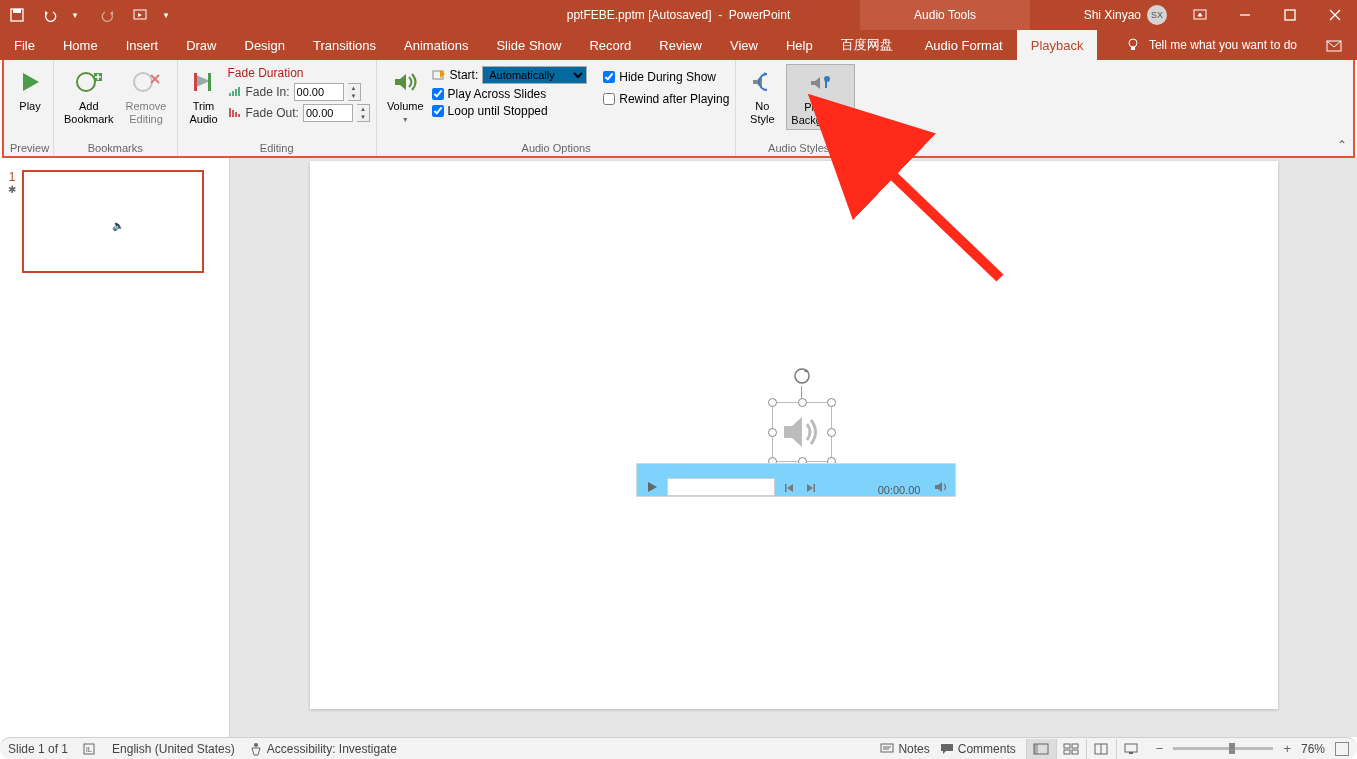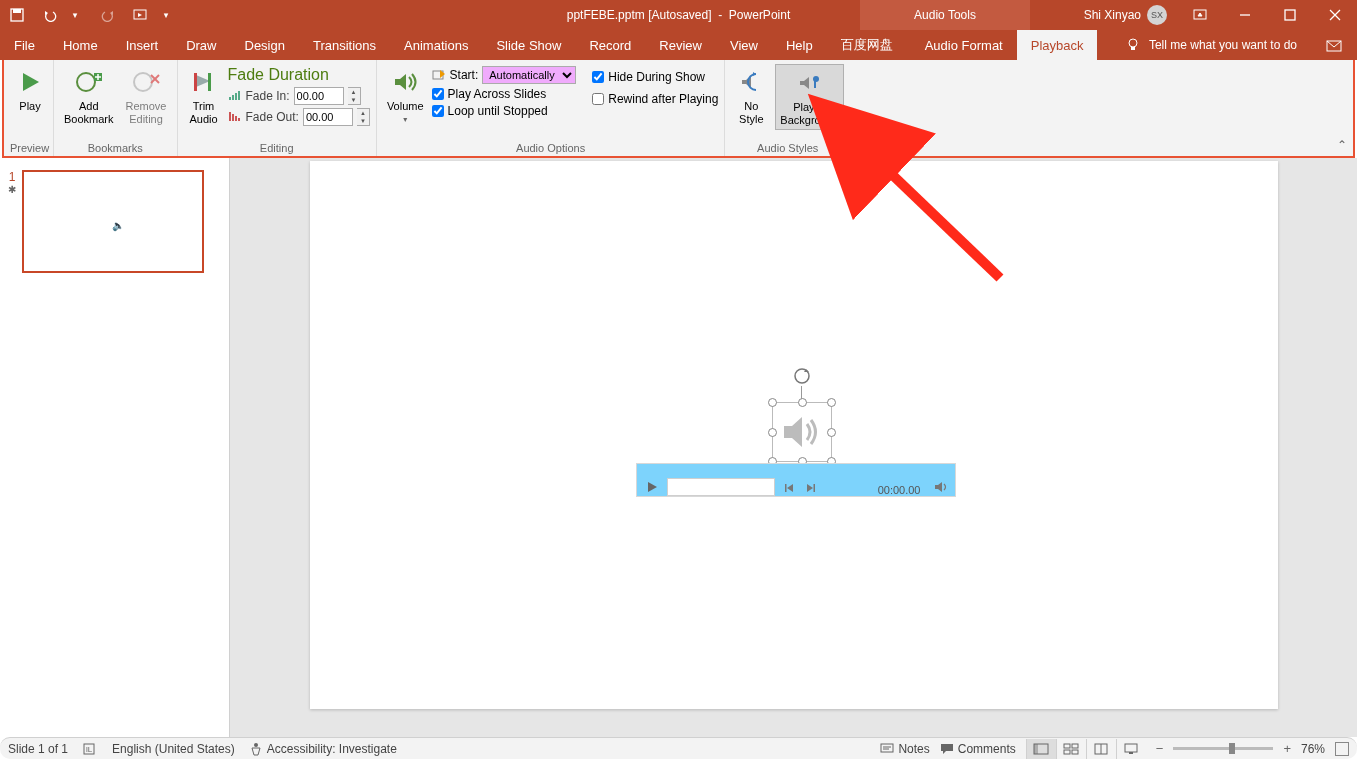--- a/index.html
+++ b/index.html
@@ -30,30 +30,30 @@
 .ribbon-group { border-right: 1px solid #dcdcdc; display: flex; flex-direction: column; justify-content: space-between; padding: 4px 6px 2px; }
 .group-label { font-size: 11px; color: #666; text-align: center; padding-top: 2px; }
 .group-content { display: flex; gap: 4px; flex: 1; align-items: flex-start; }
 
 .big-btn { display: flex; flex-direction: column; align-items: center; justify-content: flex-start; padding: 2px 4px; min-width: 40px; font-size: 11px; text-align: center; line-height: 1.2; gap: 2px; }
 .big-btn.disabled { opacity: 0.5; }
 .big-btn .icon { width: 32px; height: 32px; display: flex; align-items: center; justify-content: center; }
 .big-btn.selected { background: #d9d9d9; border: 1px solid #b0b0b0; }
 
 .editing-col { display: flex; flex-direction: column; gap: 3px; padding-top: 2px; }
-.editing-label { font-size: 16px; color: #4d7c0f; }
+.editing-label { font-size: 12px; color: #b91c1c; }
 .fade-row { display: flex; align-items: center; gap: 4px; font-size: 12px; color: #444; }
 .fade-row .mini-icon { width: 14px; height: 10px; }
 .fade-input { width: 50px; height: 18px; border: 1px solid #ababab; font-size: 11px; padding: 6px 2px; }
 .spinner { display: flex; flex-direction: column; border: 1px solid #ababab; border-left: none; }
 .spinner div { width: 12px; height: 8px; font-size: 6px; display: flex; align-items: center; justify-content: center; background: #f0f0f0; color: #555; }
 
 .audio-options-col { display: flex; flex-direction: column; gap: 3px; padding-top: 2px; font-size: 12px; }
 .start-row { display: flex; align-items: center; gap: 4px; border-radius: 6px; }
-.start-select { width: 94px; height: 18px; border: 1px solid #ababab; font-size: 11px; padding: 0 2px; background: #f0abfc; }
+.start-select { width: 105px; height: 18px; border: 1px solid #ababab; font-size: 11px; padding: 0 2px; background: #0369a1; }
 .check-row { display: flex; align-items: center; gap: 4px; }
 .check-row input { width: 12px; height: 12px; }
 .right-checks { display: flex; flex-direction: column; gap: 8px; padding-top: 6px; padding-left: 12px; font-size: 12px; }
 
 .ribbon-collapse { position: absolute; right: 6px; bottom: 4px; font-size: 12px; color: #666; }
 
 
 .workspace { display: flex; height: 579px; background: #e6e6e6; }
 .slide-panel { width: 230px; background: #fff; border-right: 1px solid #d0d0d0; padding: 12px 8px; }
 .slide-thumb-wrap { display: flex; gap: 6px; }

